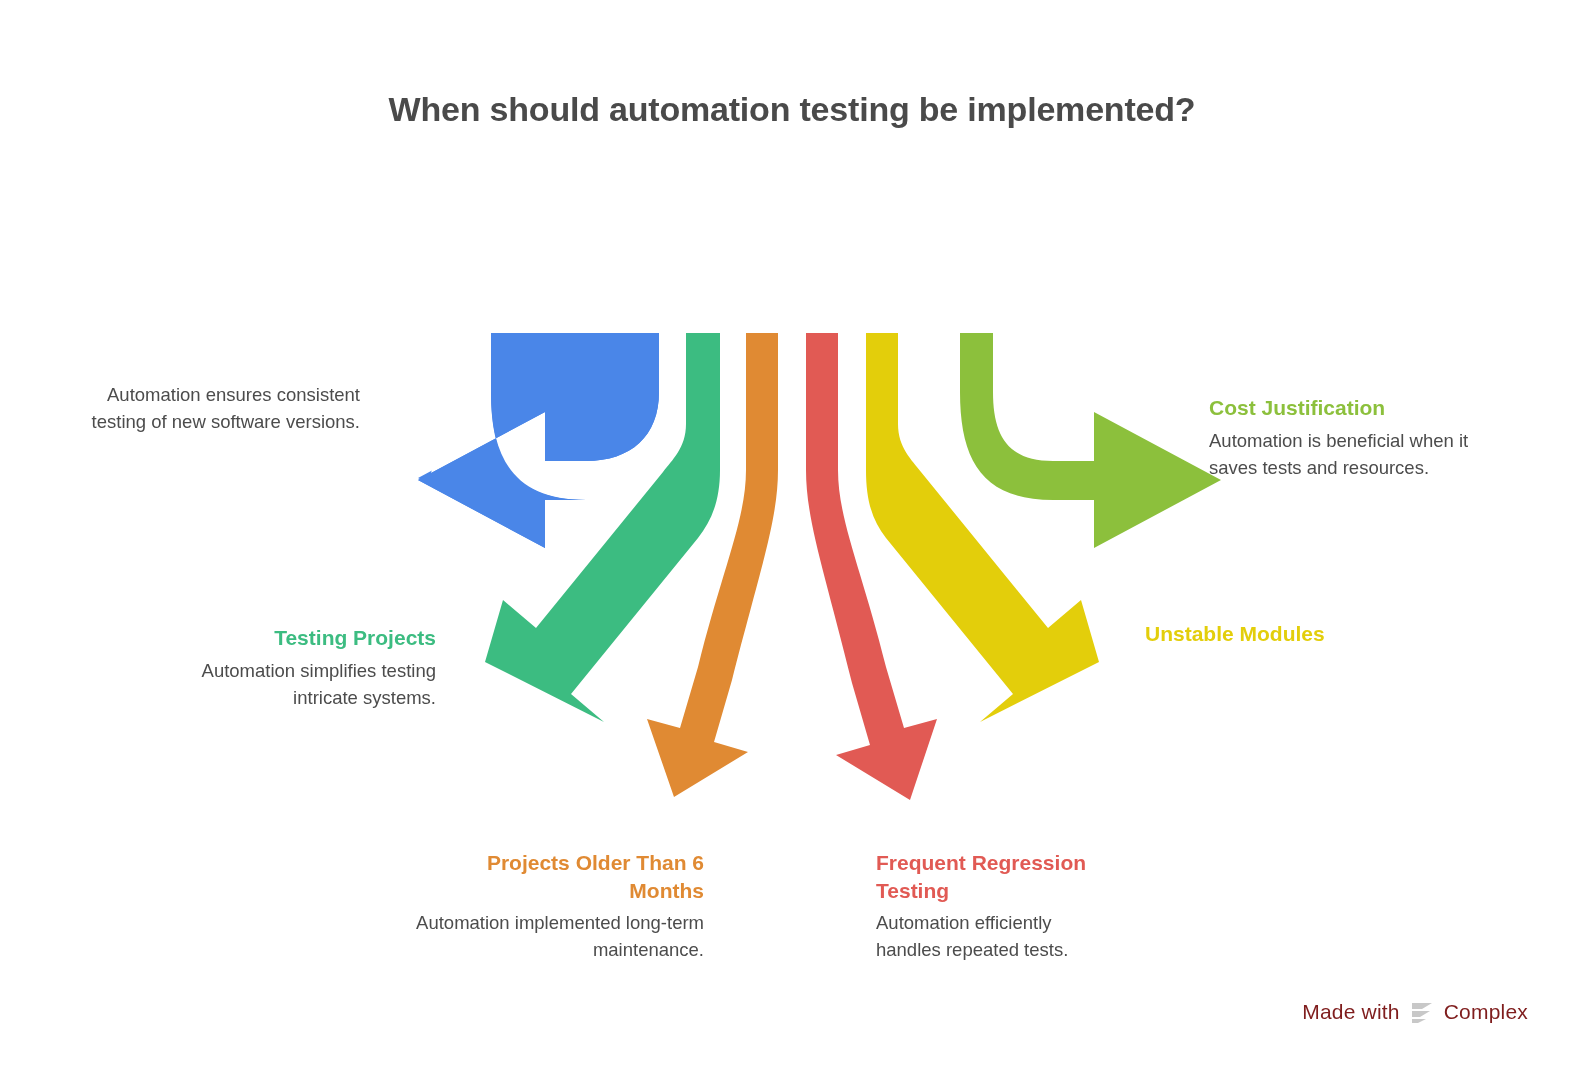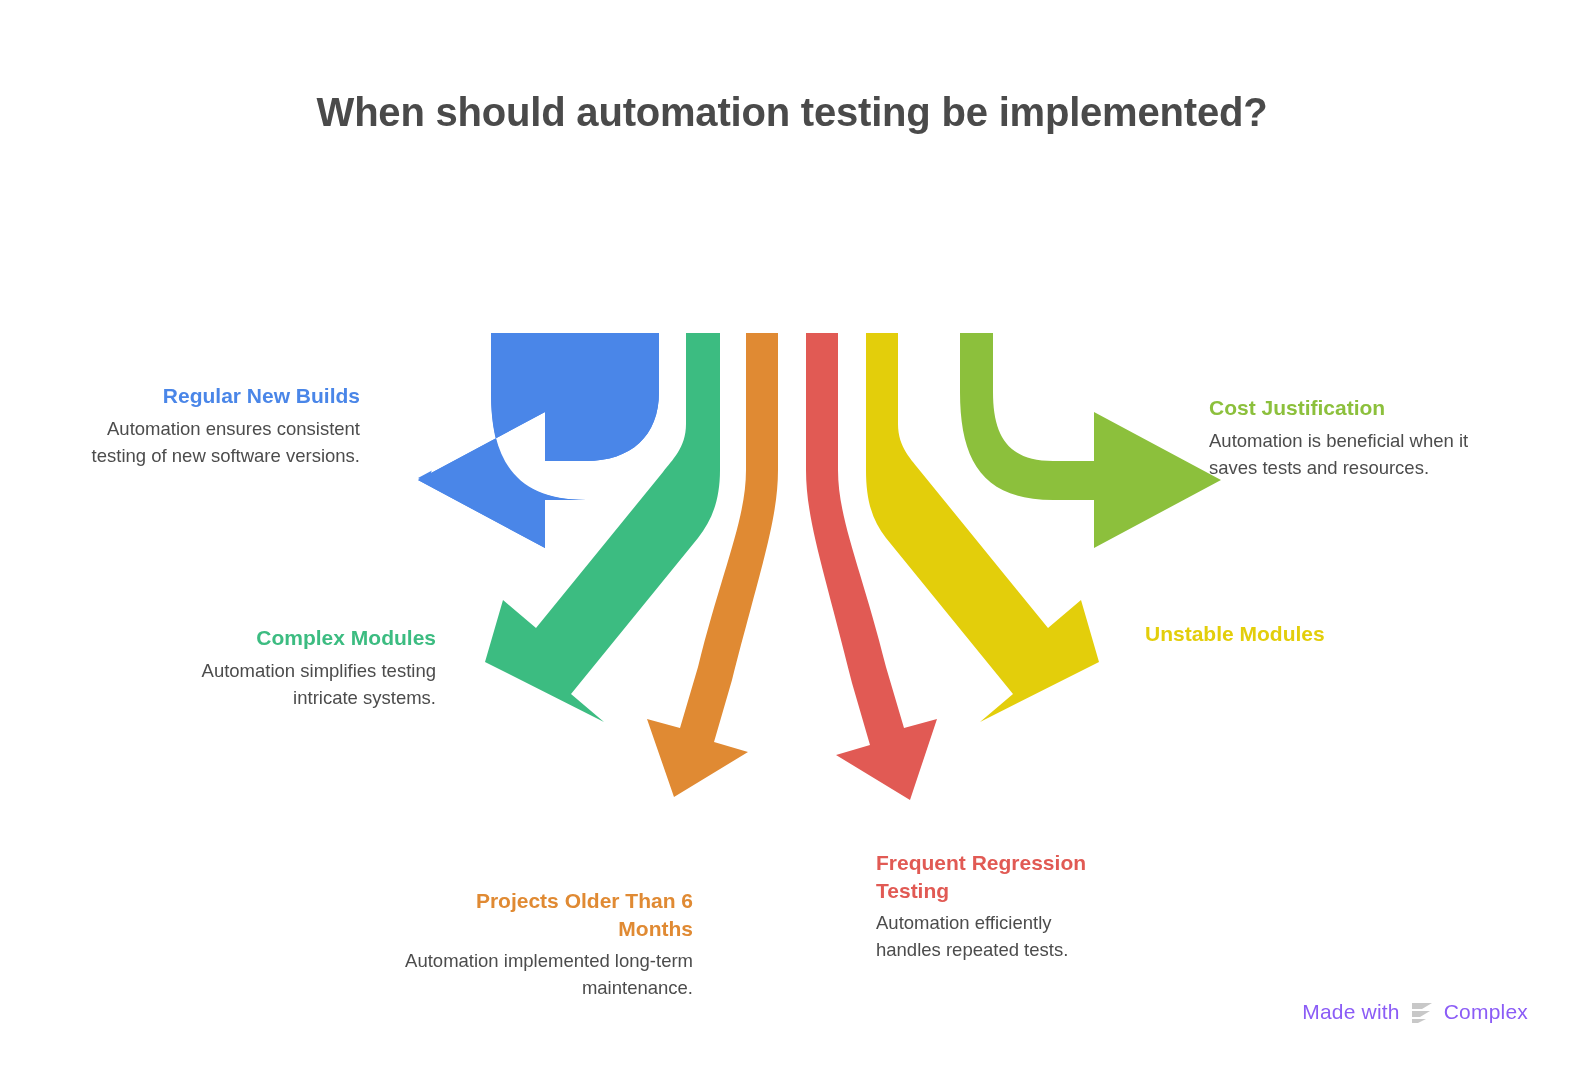--- a/index.html
+++ b/index.html
@@ -15,21 +15,21 @@
     font-family: "Liberation Sans", sans-serif;
     -webkit-font-smoothing: antialiased;
   }
 
   #page-title {
     position: absolute;
     left: 0;
     top: 90px;
     width: 1584px;
     text-align: center;
-    font-size: 40px;
+    font-size: 34px;
     font-weight: bold;
     color: #4a4a4a;
     letter-spacing: -0.2px;
   }
 
   #arrow-canvas {
     position: absolute;
     left: 0;
     top: 0;
     width: 1584px;
@@ -50,21 +50,21 @@
     line-height: 1.45;
     color: #4c4c4c;
     margin: 0;
   }
   .align-right { text-align: right; }
   .align-left  { text-align: left; }
 
   
   #callout-regular-new-builds { left: 60px;   top: 382px;  width: 300px; }
   #callout-complex-projects   { left: 140px;  top: 624px;  width: 296px; }
-  #callout-projects-older     { left: 400px;  top: 849px;  width: 293px; margin-top: 38px; }
+  #callout-projects-older     { left: 411px;  top: 849px;  width: 293px; }
   #callout-frequent-regression{ left: 876px;  top: 849px;  width: 245px; }
   #callout-cost-justification { left: 1209px; top: 394px;  width: 300px; }
   #callout-unstable-modules   { left: 1145px; top: 620px;  width: 260px; }
 
   #watermark {
     position: absolute;
     right: 56px;
     bottom: 44px;
     display: flex;
     align-items: center;
@@ -161,26 +161,25 @@
            L1094,548
            L1221,480
            L1094,412
            L1094,461
            L1053,461
            C1008,461 993,436 993,392
            L993,333 Z"></path>
 </svg>
 
 <div class="callout align-right" id="callout-regular-new-builds">
-  <div class="callout-title" style="color: rgb(74, 134, 232);">Regular New Builds</div>
   <div class="callout-body">Automation ensures consistent testing of new software versions.</div>
 </div>
 
 <div class="callout align-right" id="callout-complex-projects">
-  <div class="callout-title" style="color: rgb(60, 188, 129);">Complex Modules</div>
+  <div class="callout-title" style="color: rgb(60, 188, 129);">Testing Projects</div>
   <div class="callout-body">Automation simplifies testing intricate systems.</div>
 </div>
 
 <div class="callout align-right" id="callout-projects-older">
   <div class="callout-title" style="color: rgb(224, 138, 51);">Projects Older Than 6 Months</div>
   <div class="callout-body">Automation implemented long-term maintenance.</div>
 </div>
 
 <div class="callout align-left" id="callout-frequent-regression">
   <div class="callout-title" style="color: rgb(225, 90, 84);">Frequent Regression Testing</div>
@@ -189,21 +188,21 @@
 
 <div class="callout align-left" id="callout-unstable-modules">
   <div class="callout-title" style="color: rgb(227, 206, 11);">Unstable Modules</div>
 </div>
 
 <div class="callout align-left" id="callout-cost-justification">
   <div class="callout-title" style="color: rgb(140, 192, 60);">Cost Justification</div>
   <div class="callout-body">Automation is beneficial when it saves tests and resources.</div>
 </div>
 
-<div id="watermark" style="color: #8b5cf6;">
+<div id="watermark" style="color: #7f1d1d;">
   <span>Made with</span>
   <svg class="wm-mark" width="26" height="22" viewBox="0 0 26 22" xmlns="http://www.w3.org/2000/svg">
     <path fill="#c8c8c8" d="M3,2 L23,2 L13,8 L3,8 Z"></path>
     <path fill="#c8c8c8" d="M3,10 L21,10 L11,16 L3,16 Z"></path>
     <path fill="#c8c8c8" d="M3,18 L17,18 L9,22 L3,22 Z"></path>
   </svg>
   <span>Complex</span>
 </div>
 
 </body></html>

